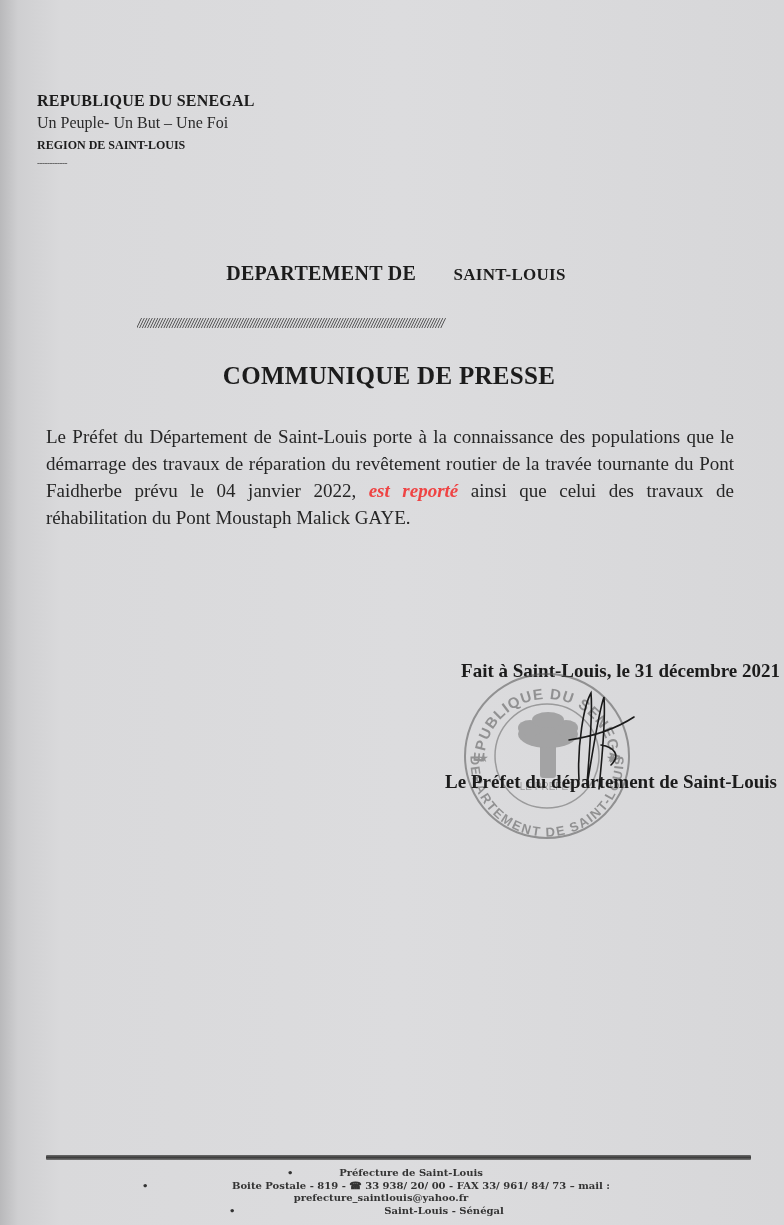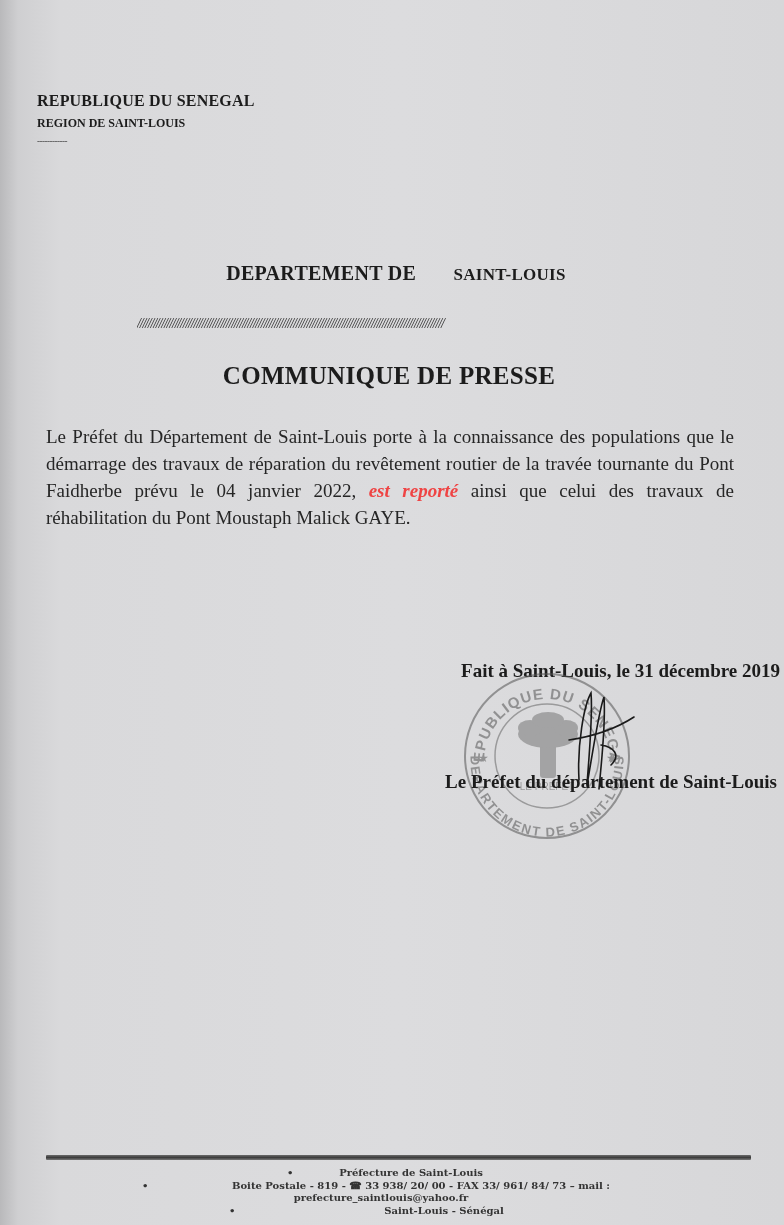--- a/index.html
+++ b/index.html
@@ -39,37 +39,38 @@
     .footer .line { position: relative; text-align: center; white-space: nowrap; }
     .footer .bullet { position: absolute; font-size: 10px; }
   </style>
 </head>
 <body>
 
 <div class="page">
 
   <div class="header">
     <div class="rep">REPUBLIQUE DU SENEGAL</div>
+    <div class="motto">Un Peuple- Un But – Une Foi</div>
     <div class="region">REGION DE SAINT-LOUIS</div>
     <div class="dash">------------</div>
   </div>
 
   <div class="dept">
     <span>DEPARTEMENT DE </span><span class="small">SAINT-LOUIS</span>
   </div>
 
   <div class="slashes">//////////////////////////////////////////////////////////////////////////////////////////////////////////////////</div>
 
   <div class="title">
     <span>COMMUNIQUE DE PRESSE</span>
   </div>
 
   <div class="body-text"><span>Le Préfet du Département de Saint-Louis porte à la connaissance des populations que le démarrage des travaux de réparation du revêtement routier de la travée tournante du Pont Faidherbe prévu le 04 janvier 2022, </span><b>est reporté</b><span> ainsi que celui des travaux de réhabilitation du Pont Moustaph Malick GAYE.</span></div>
 
-  <div class="place-date">Fait à Saint-Louis, le 31 décembre 2019</div>
+  <div class="place-date">Fait à Saint-Louis, le 31 décembre 2021</div>
 
   <svg class="stamp" viewBox="0 0 170 168">
     <defs>
       <path id="arcTop" d="M 22 90 A 63 63 0 0 1 148 90"></path>
       <path id="arcBottom" d="M 18 88 A 67 67 0 0 0 152 88"></path>
     </defs>
     <circle cx="85" cy="84" r="82" fill="none" stroke="#555" stroke-width="2"></circle>
     <circle cx="85" cy="84" r="52" fill="none" stroke="#666" stroke-width="1.5"></circle>
     <text font-family="Liberation Sans, sans-serif" font-size="15" font-weight="bold" fill="#555" letter-spacing="1">
       <textPath href="#arcTop" startOffset="50%" text-anchor="middle">REPUBLIQUE DU SENEGAL</textPath>

